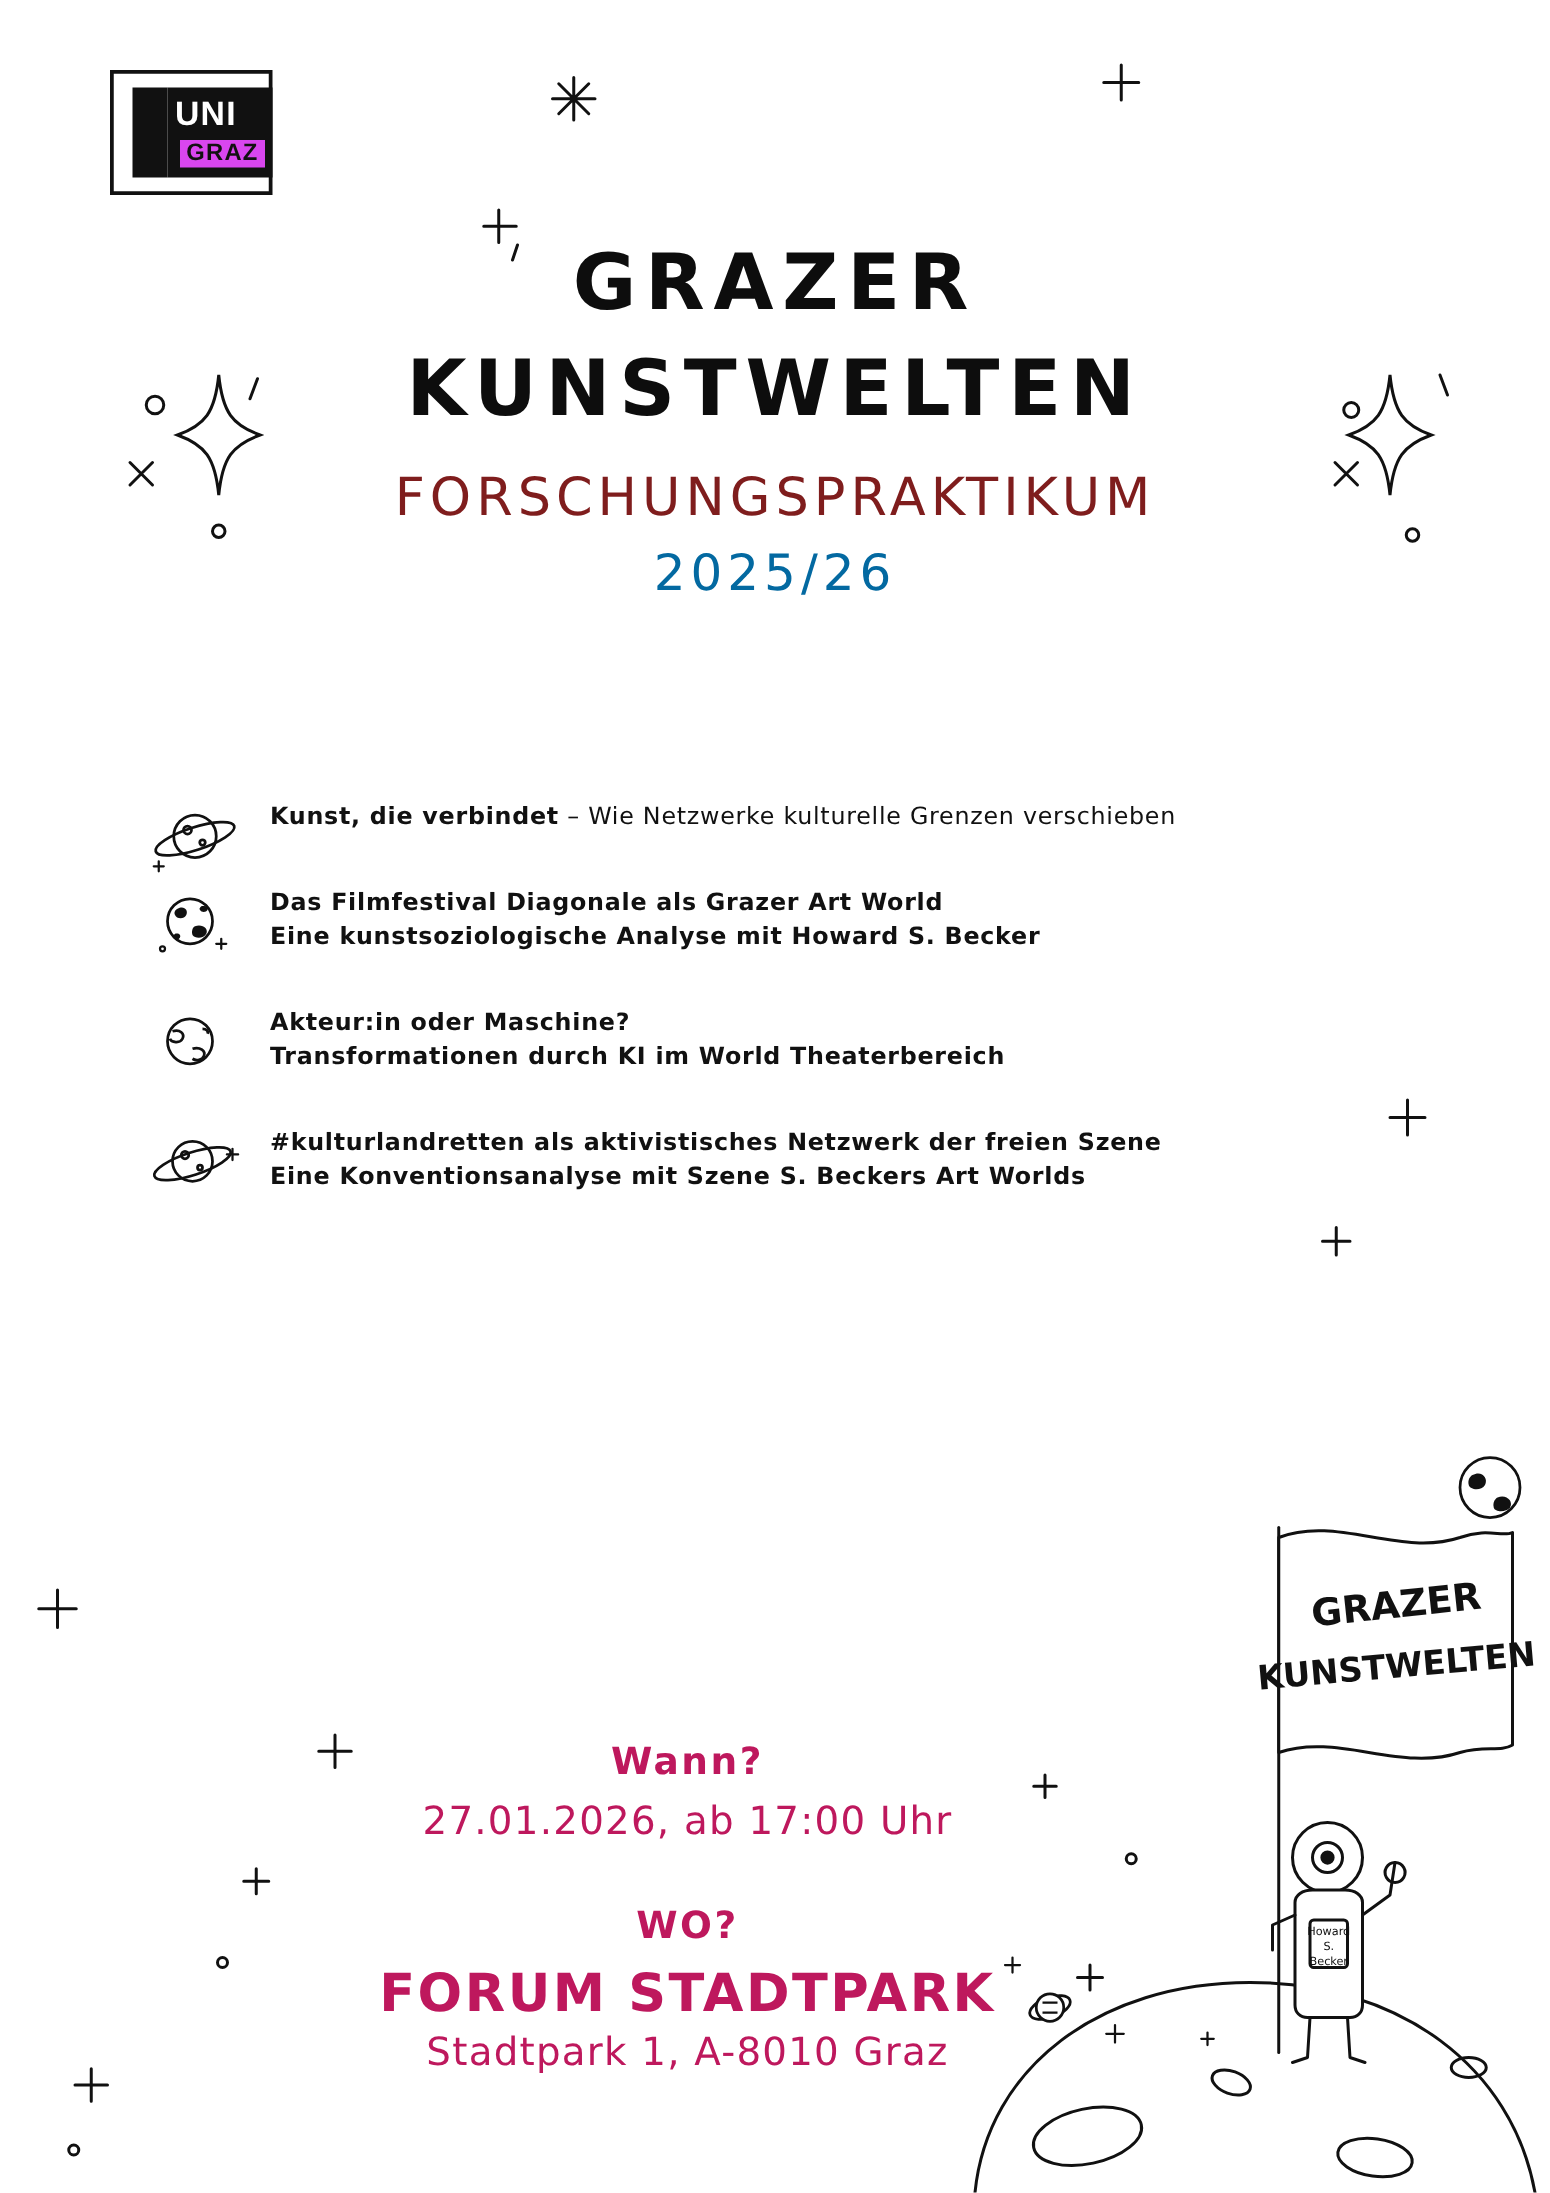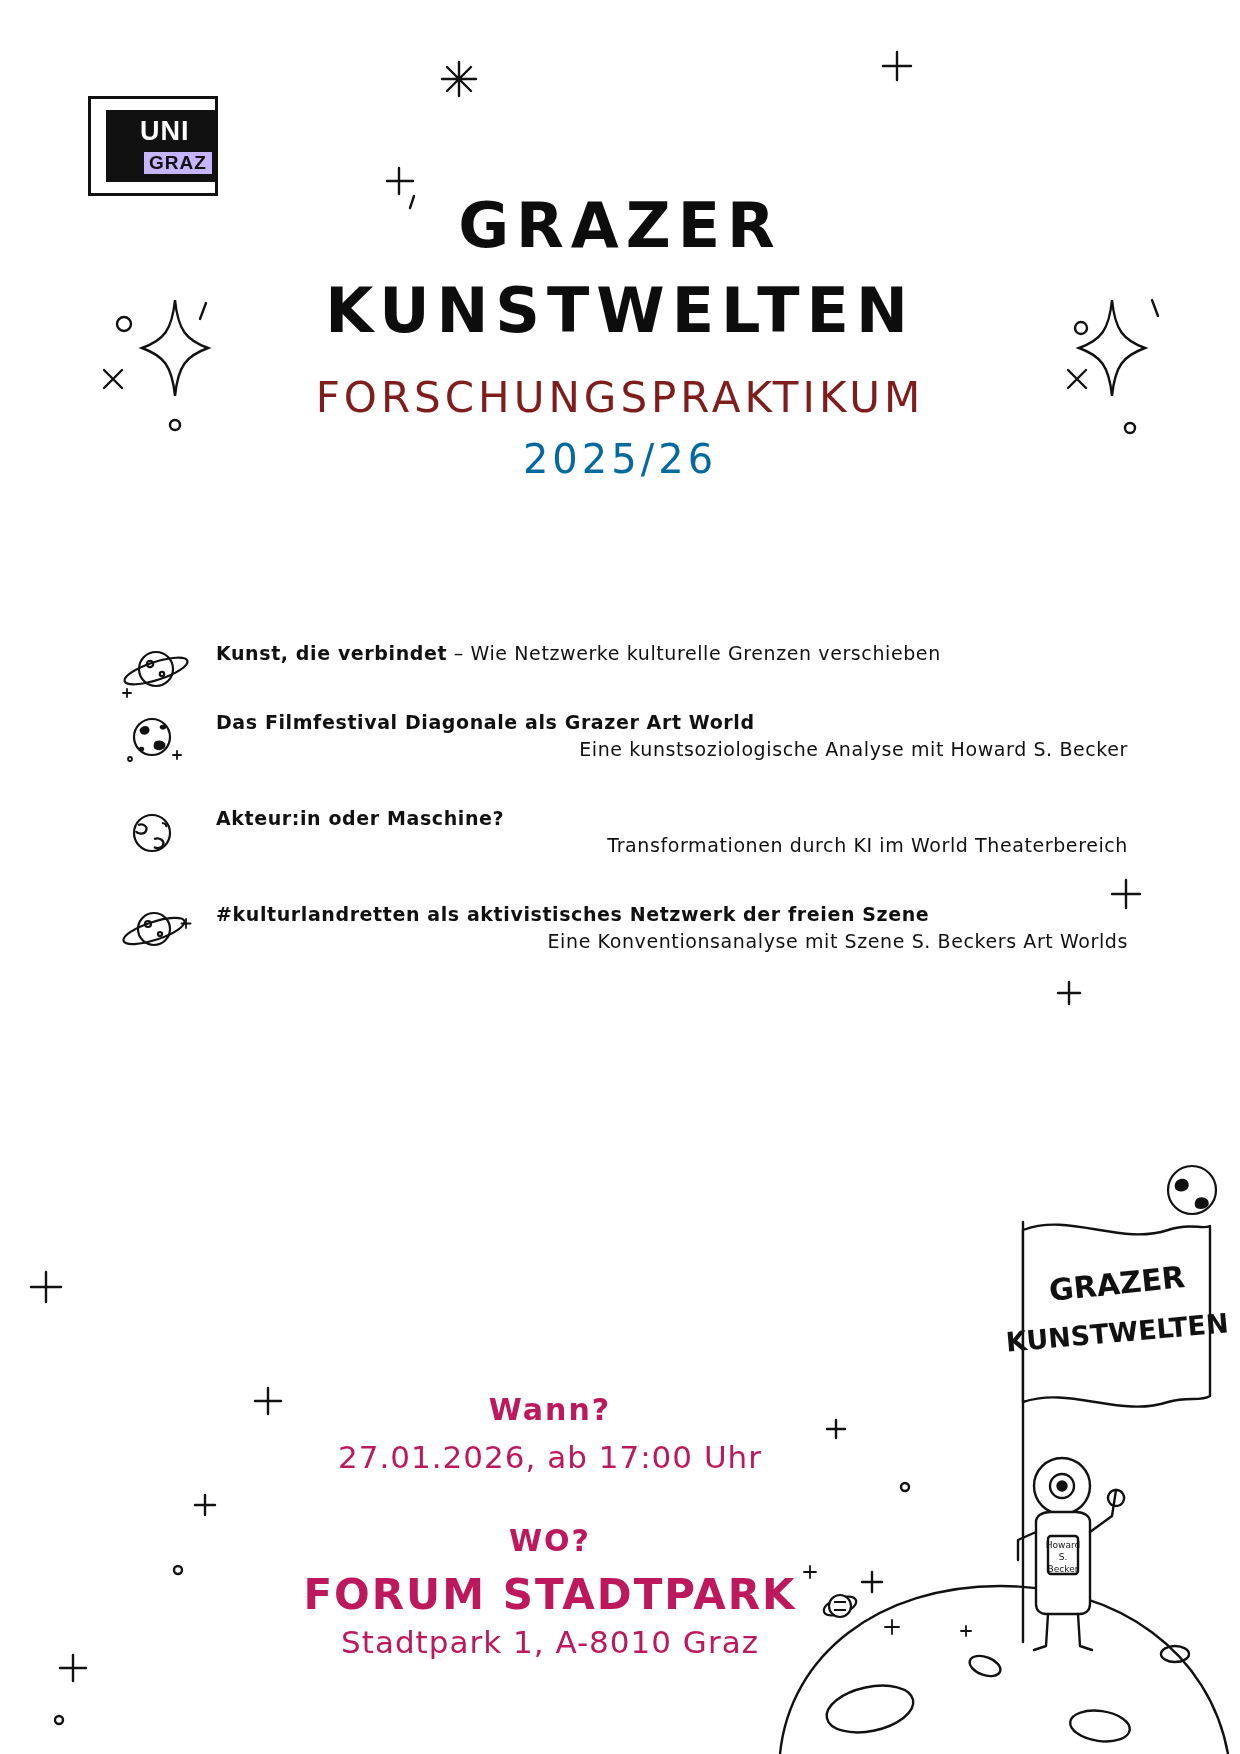--- a/index.html
+++ b/index.html
@@ -16,21 +16,20 @@
     color: #111111;
   }
 
   
   .logo {
     position: absolute;
     left: 88px;
     top: 56px;
     width: 134px;
     height: 104px;
-    margin-top: 40px;
   }
   .logo-frame {
     position: absolute;
     left: 0; top: 0;
     width: 130px;
     height: 100px;
     border: 3px solid #111;
     box-sizing: border-box;
   }
   .logo-bar-v {
@@ -58,21 +57,21 @@
     font-weight: 700;
     font-size: 27px;
     letter-spacing: 1px;
     line-height: 1;
   }
   .logo-graz {
     position: absolute;
     left: 56px;
     top: 56px;
     color: #111;
-    background: #c4b5fd;
+    background: #d946ef;
     font-family: "Liberation Sans", sans-serif;
     font-weight: 700;
     font-size: 19px;
     letter-spacing: 1px;
     padding: 1px 5px 2px 5px;
     line-height: 1;
   }
 
   
   .title-wrap {
@@ -138,22 +137,21 @@
     font-size: 19px;
     line-height: 1.42;
     color: #111;
     letter-spacing: 0.6px;
   }
   .proj-text b {
     font-weight: 700;
   }
   .proj-sub {
     display: block;
-    font-weight: 400;
-    text-align: right;
+    font-weight: 700;
   }
 
   
   .info {
     position: absolute;
     left: 200px;
     top: 1392px;
     width: 700px;
     text-align: center;
     font-family: "DejaVu Sans", sans-serif;

